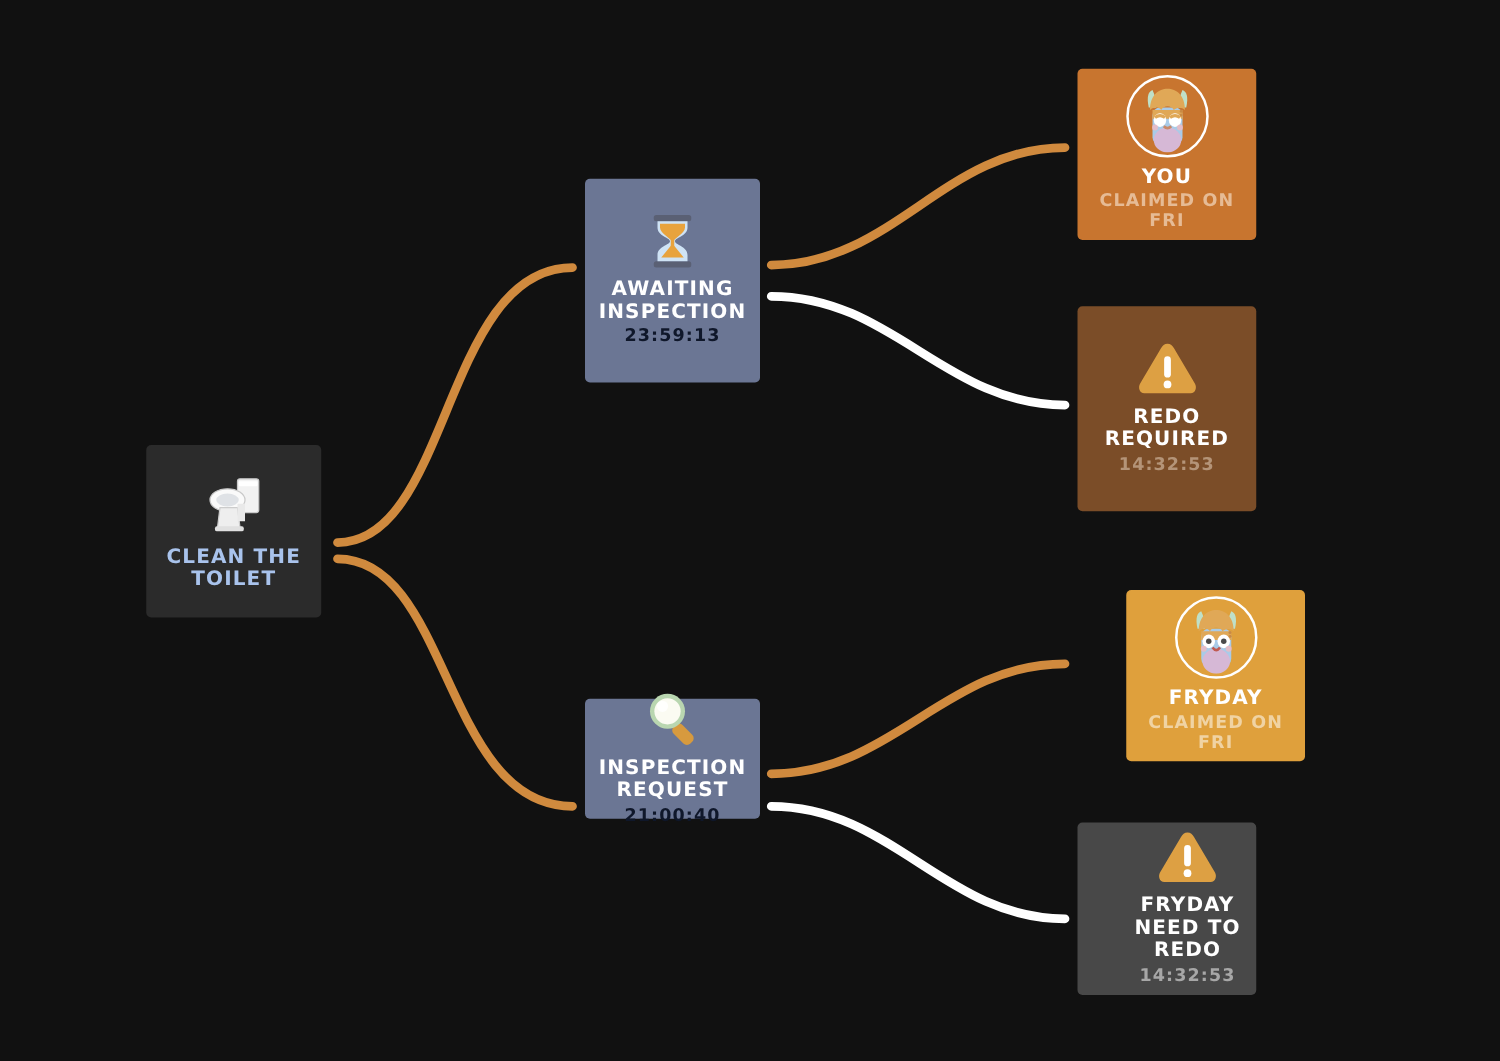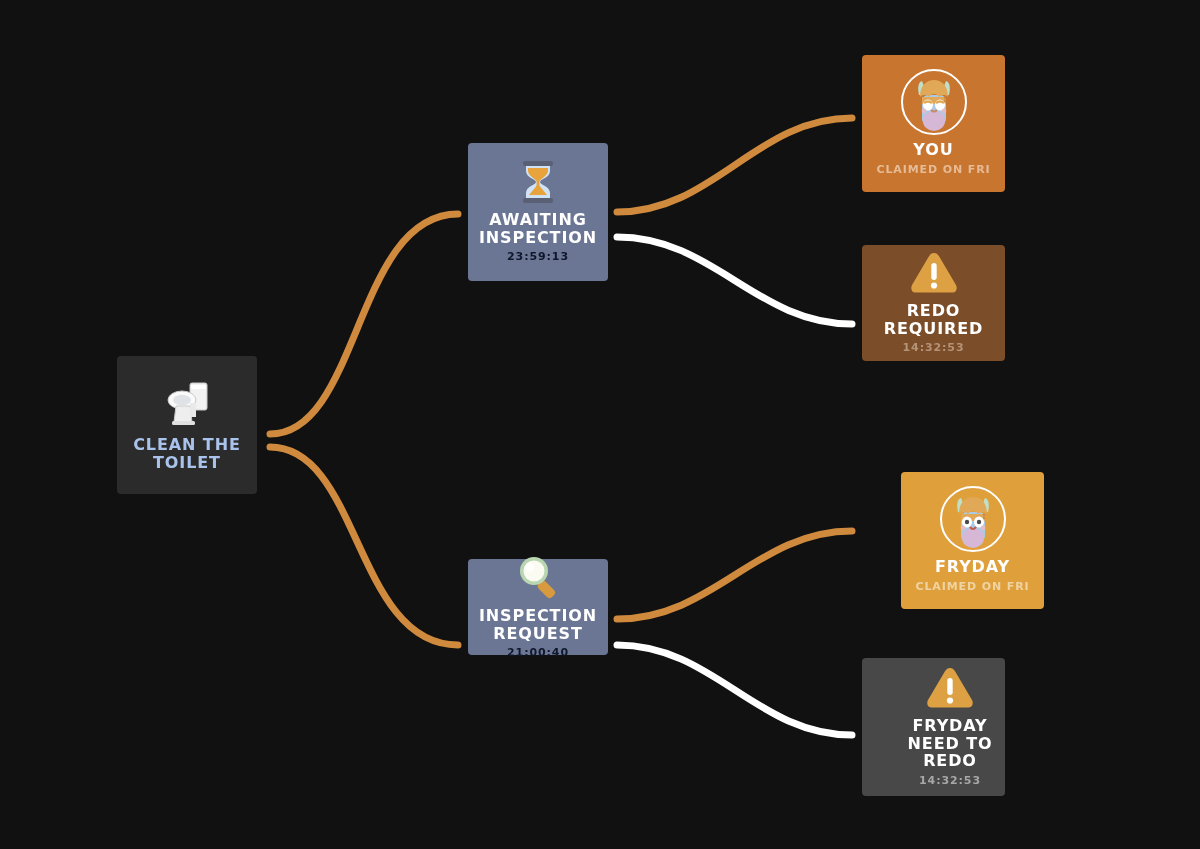--- a/index.html
+++ b/index.html
@@ -47,21 +47,21 @@
     font-family: "DejaVu Sans", sans-serif;
     font-weight: bold;
     font-size: 16px;
     letter-spacing: 0.9px;
     line-height: 1.12;
     text-transform: uppercase;
   }
   .node-sub {
     font-family: "DejaVu Sans", sans-serif;
     font-weight: bold;
-    font-size: 11px;
+    font-size: 14px;
     letter-spacing: 0.9px;
     margin-top: 4px;
     text-transform: uppercase;
   }
   
   .n-dark      { background: #2b2b2b; }
   .n-slate     { background: #6b7694; }
   .n-orange    { background: #c8752f; }
   .n-brown     { background: #7b4d28; }
   .n-amber     { background: #dfa03c; margin-left: 39px; }
@@ -118,21 +118,21 @@
 
         <path d="M 16 30 L 14 46 L 32 46 L 30 30 Z" fill="#eeeeee" stroke="#cccccc" stroke-width="1"></path>
         <rect x="12" y="45" width="23" height="4" rx="1.5" fill="#e0e0e0"></rect>
 
         <rect x="30" y="27" width="6" height="14" fill="#e9e9e9"></rect>
       </svg>
     </div>
     <div class="node-title t-blue">CLEAN THE TOILET</div>
   </div>
 
-  <div class="node n-slate" style="left:468px; top:143px; width:140px; height:138px;">
+  <div class="node n-slate" style="left:468px; top:143px; width:140px; height:163px;">
     <div class="node-icon">
       <svg width="40" height="46" viewBox="0 0 40 46">
         <rect x="5" y="2" width="30" height="5" rx="2" fill="#5a6074"></rect>
         <rect x="5" y="39" width="30" height="5" rx="2" fill="#5a6074"></rect>
         <path d="M 8 7 L 32 7 L 32 12 C 32 19 22 20 22 23 C 22 26 32 27 32 34 L 32 39 L 8 39 L 8 34 C 8 27 18 26 18 23 C 18 20 8 19 8 12 Z" fill="#cfe3f5"></path>
         <path d="M 10 9 L 30 9 L 30 12 C 30 17 21 20.5 21 23 L 19 23 C 19 20.5 10 17 10 12 Z" fill="#e8a33d"></path>
         <path d="M 20 25 L 29 36 L 11 36 Z" fill="#e8a33d"></path>
         <rect x="18.6" y="22" width="2.8" height="6" fill="#e8a33d"></rect>
       </svg>
     </div>
@@ -181,21 +181,21 @@
 
           <circle cx="40" cy="25" r="1.2" fill="#c98a45"></circle>
           <circle cx="40" cy="28" r="1.2" fill="#c98a45"></circle>
         </svg>
       </div>
     </div>
     <div class="node-title t-white">YOU</div>
     <div class="node-sub s-lightorng">CLAIMED ON FRI</div>
   </div>
 
-  <div class="node n-brown" style="left:862px; top:245px; width:143px; height:116px;">
+  <div class="node n-brown" style="left:862px; top:245px; width:143px; height:164px;">
     <div class="node-icon">
       <svg width="50" height="46" viewBox="0 0 50 46">
         <path d="M 25 3 C 27.5 3 29 4.5 30.2 6.6 L 47 35 C 48.6 38 47.6 42.5 43.5 42.5 L 6.5 42.5 C 2.4 42.5 1.4 38 3 35 L 19.8 6.6 C 21 4.5 22.5 3 25 3 Z" fill="#dda043"></path>
         <rect x="22.3" y="13" width="5.4" height="17" rx="2.7" fill="#ffffff"></rect>
         <circle cx="25" cy="35.5" r="3.1" fill="#ffffff"></circle>
       </svg>
     </div>
     <div class="node-title t-white">REDO REQUIRED</div>
     <div class="node-sub s-brownsub">14:32:53</div>
   </div>

